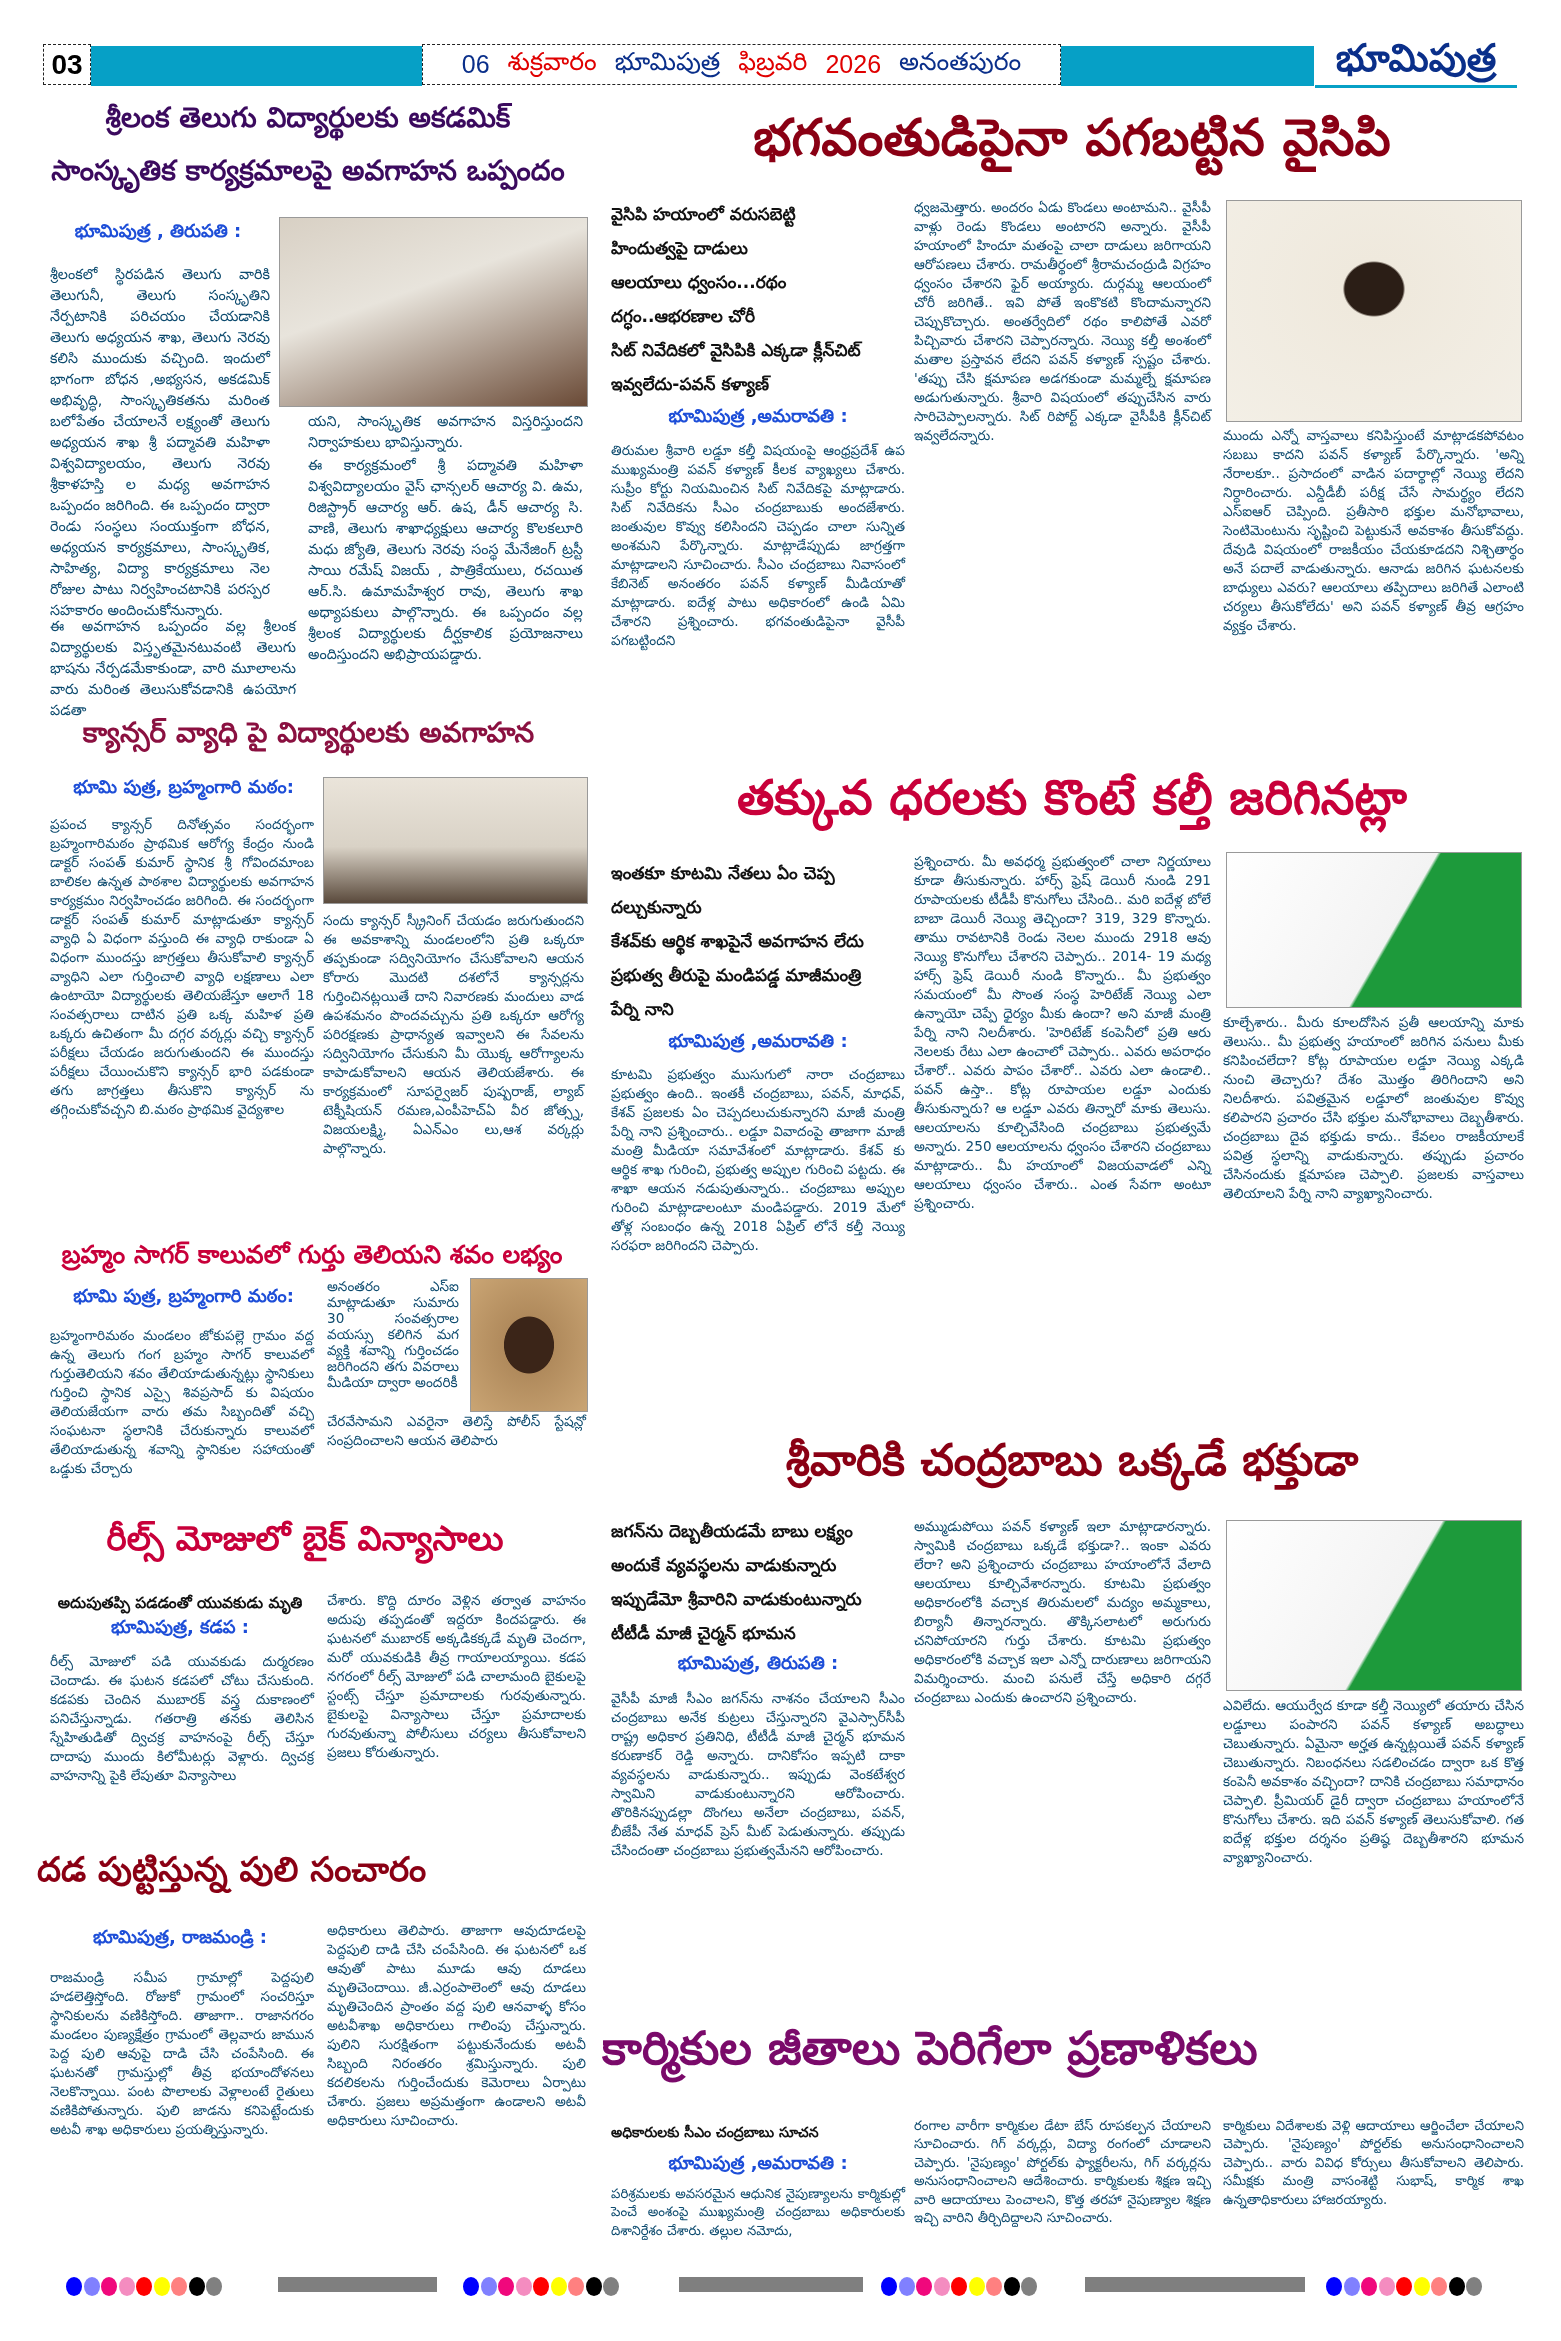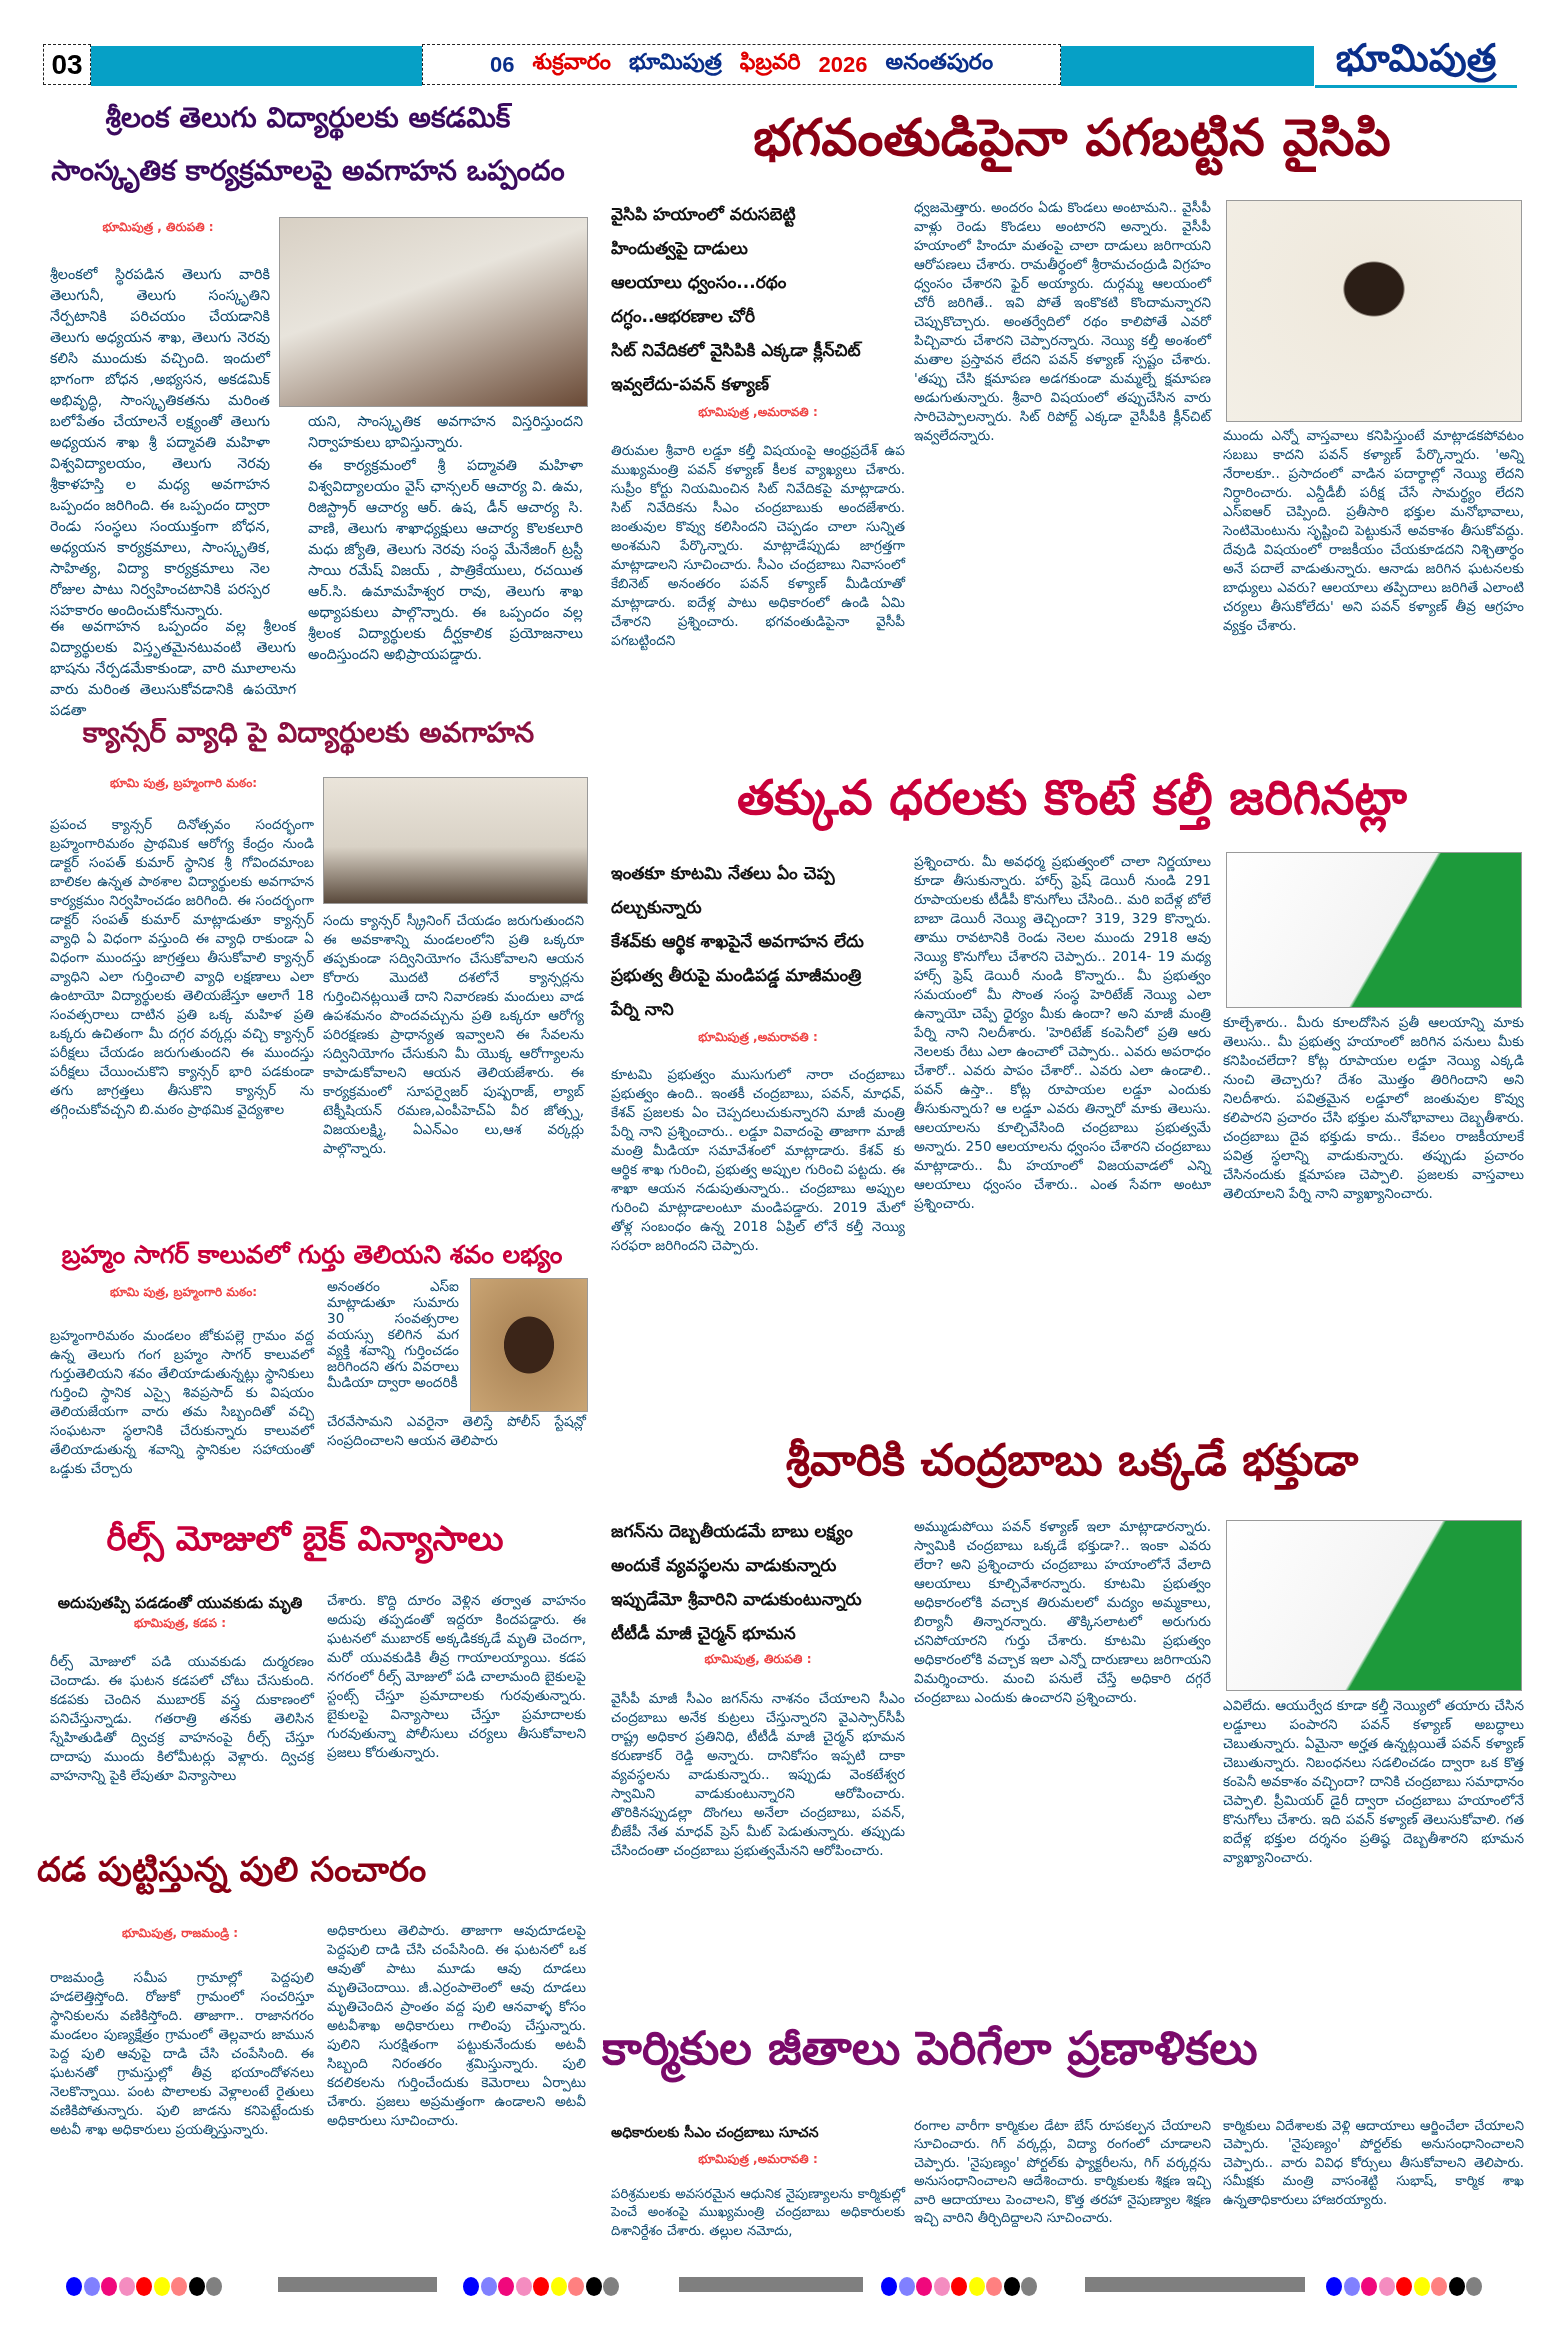--- a/index.html
+++ b/index.html
@@ -1,32 +1,32 @@
 <!DOCTYPE html>
 <html style="font-size:11.8px"><head>
 <meta charset="utf-8">
 <style>
   html,body{margin:0;padding:0;background:#fff;}
   body{width:1561px;height:2342px;position:relative;overflow:hidden;font-family:"DejaVu Sans",sans-serif;color:#111;}
   .abs{position:absolute;}
   
   .pageno{left:43px;top:44px;width:48px;height:41px;border:1.5px dashed #222;color:#000000;font-size:28px;display:flex;align-items:center;justify-content:center;box-sizing:border-box;font-family:"Liberation Sans",sans-serif;font-weight:bold;}
   .bluebar{background:#06a0c6;height:40px;top:46px;}
-  .dateline{left:422px;top:44px;width:639px;height:41px;border:1.5px dashed #222;box-sizing:border-box;display:flex;align-items:center;justify-content:center;gap:18px;font-size:22px;font-weight:bold;font-family:"Liberation Sans",sans-serif;}
+  .dateline{left:422px;top:44px;width:639px;height:41px;border:1.5px dashed #222;box-sizing:border-box;display:flex;align-items:center;justify-content:center;gap:18px;font-size:25px;font-weight:normal;font-family:"Liberation Sans",sans-serif;}
   .dateline .b{color:#0a2f8a;} .dateline .r{color:#e00000;}
   .logo{left:1315px;top:40px;width:202px;height:44px;color:#0a2f8a;font-size:38px;font-weight:bold;display:flex;align-items:center;justify-content:center;font-family:"DejaVu Sans",sans-serif;}
   .logo-line{left:1315px;top:85px;width:202px;height:2.9px;background:#06a0c6;}
   
   .hl{font-weight:bold;line-height:1.1;white-space:nowrap;}
   .hl-purple{color:#3b0a5e;}
   .hl-maroon{color:#8a0014;}
   .hl-crimson{color:#c8003a;}
   .hl-wine{color:#8a1040;}
   .hl-plum{color:#7a0a6a;}
-  .byline{color:#ef4444;font-weight:bold;font-size:12px;}
+  .byline{color:#1d4ed8;font-weight:bold;font-size:18px;}
   .sub{font-weight:bold;font-size:17px;color:#111;line-height:34px;}
   .body{font-size:14.3px;line-height:21px;text-align:justify;color:#0c4a6e;}
   .photo{background:linear-gradient(135deg,#c9c2b8,#8e8478);border:0.7px solid #999;}
   .photo-rl{background:linear-gradient(160deg,#d8d0c4 0%,#e8e4dc 40%,#6a4a36 100%);}
   .photo-pk{background:radial-gradient(ellipse at 50% 40%,#2b1e16 0%,#2b1e16 14%,#efe9dd 15%,#f3efe6 100%);}
   .photo-green{background:linear-gradient(120deg,#ffffff 0%,#f3f3f3 55%,#1d9a3b 56%,#1d9a3b 100%);}
   .photo-body{background:radial-gradient(ellipse at 50% 50%,#3b2518 0%,#3b2518 30%,#b08a5c 31%,#caa574 100%);}
   .photo-class{background:linear-gradient(180deg,#eae4da 0%,#d9d2c6 55%,#5a4a3c 100%);}
   
   .dots{display:flex;gap:1.5px;top:2277px;height:19px;}

